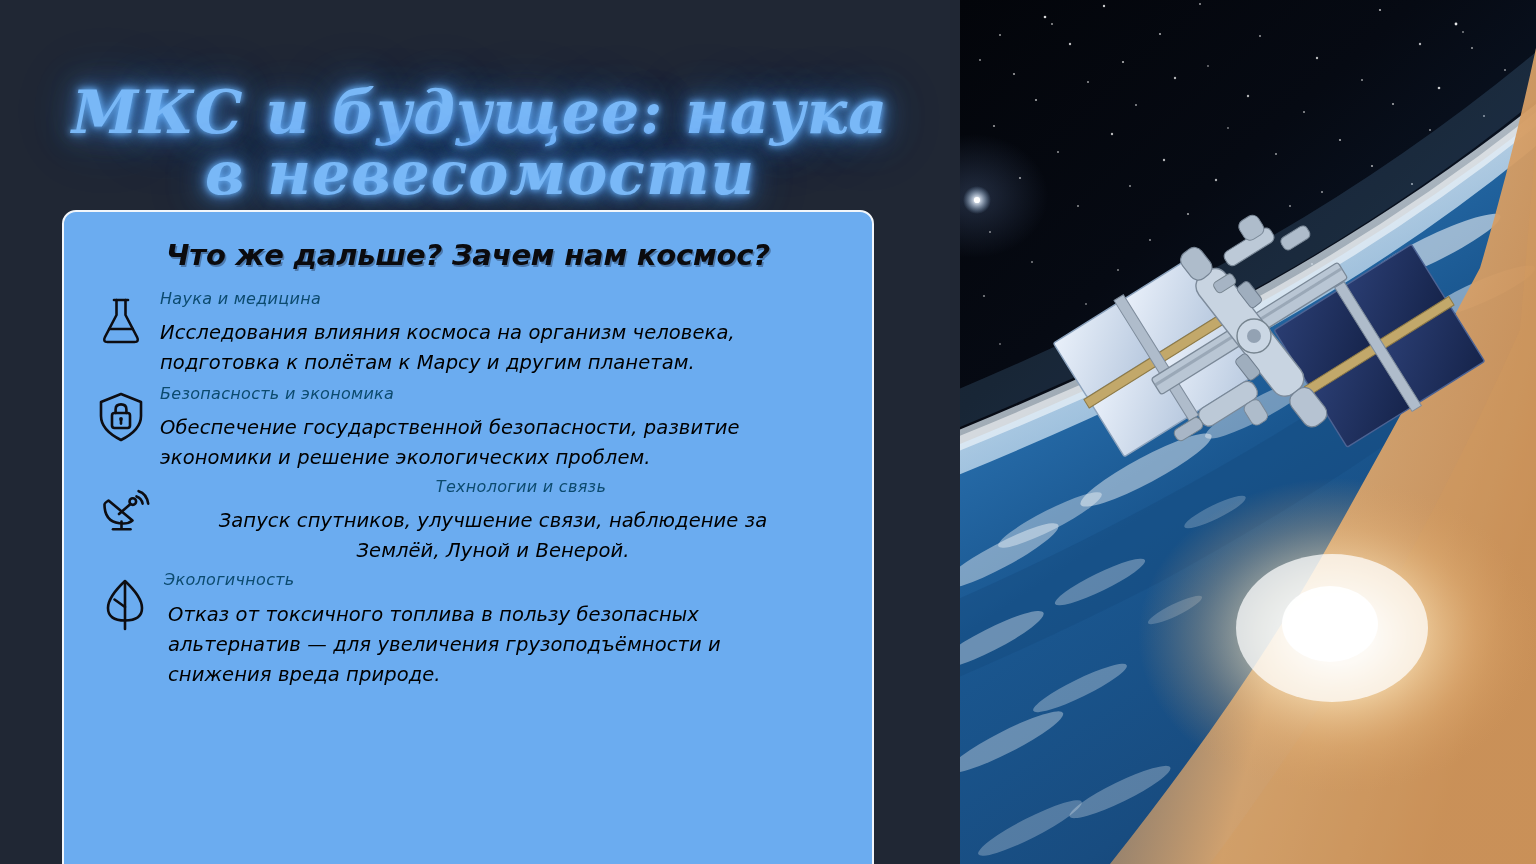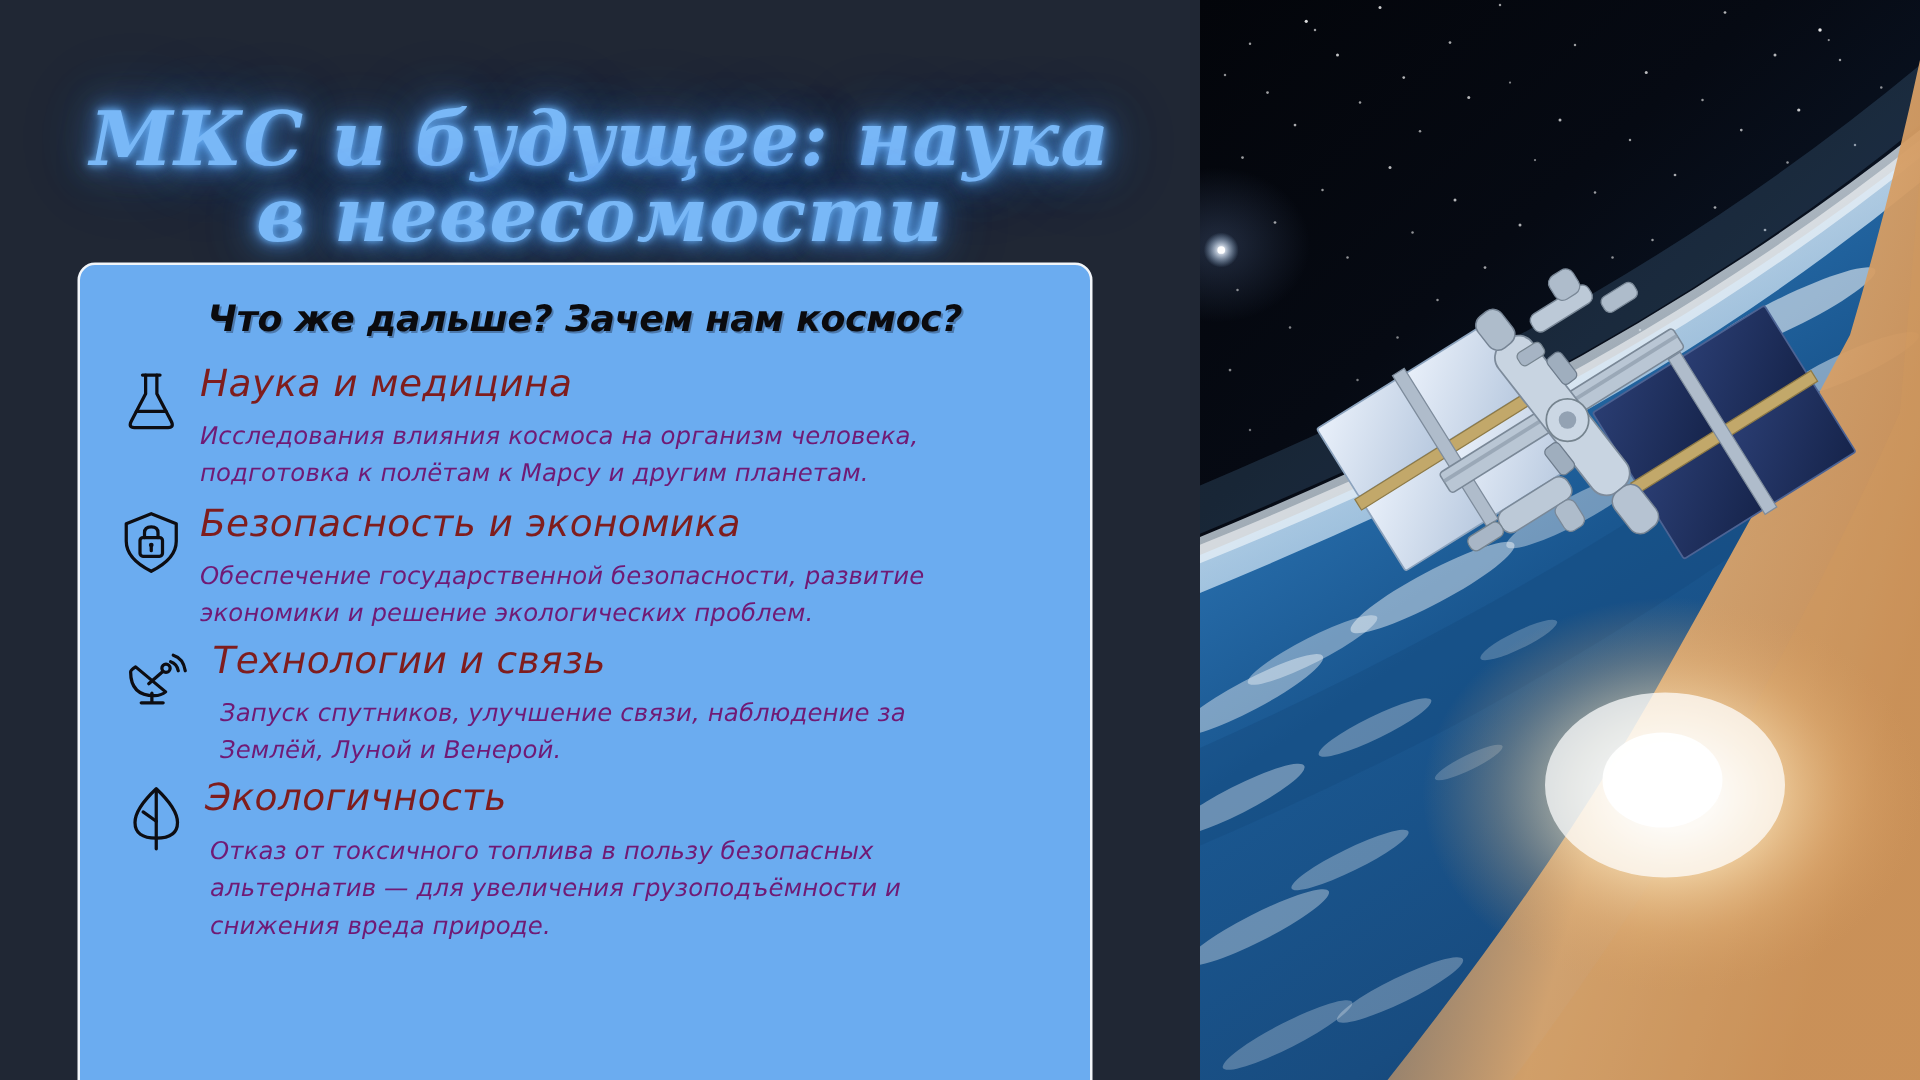--- a/index.html
+++ b/index.html
@@ -90,40 +90,40 @@
   .icon-wrap {
     flex:0 0 auto;
     width:62px;
     display:flex;
     justify-content:center;
     padding-top:6px;
   }
   .icon-wrap svg { display:block; }
 
   .sec-text { flex:1 1 auto; padding-left:8px; }
-  .sec-3 .sec-text { padding-left:14px; }
+  .sec-3 .sec-text { padding-left:14px;text-align:center; }
   .sec-4 .sec-text { padding-left:8px; }
 
   .sec-title {
     font-family:"DejaVu Sans", sans-serif;
     font-style:italic;
     font-weight:400;
-    font-size:30px;
+    font-size:16px;
     line-height:1.18;
-    color:#7f1d1d;
+    color:#0c4a6e;
     letter-spacing:0.3px;
   }
   .sec-body {
     margin-top:9px;
     font-family:"DejaVu Sans", sans-serif;
     font-style:italic;
     font-weight:400;
     font-size:19.5px;
     line-height:1.52;
-    color:#701a75;
+    color:#000000;
     letter-spacing:0.1px;
     max-width:640px;
   }
   .sec-3 .sec-body { padding-left:6px; }
   .sec-4 .sec-body { margin-top:10px; padding-left:4px; }
 
   
   .photo {
     position:absolute;
     left:960px; top:0;

